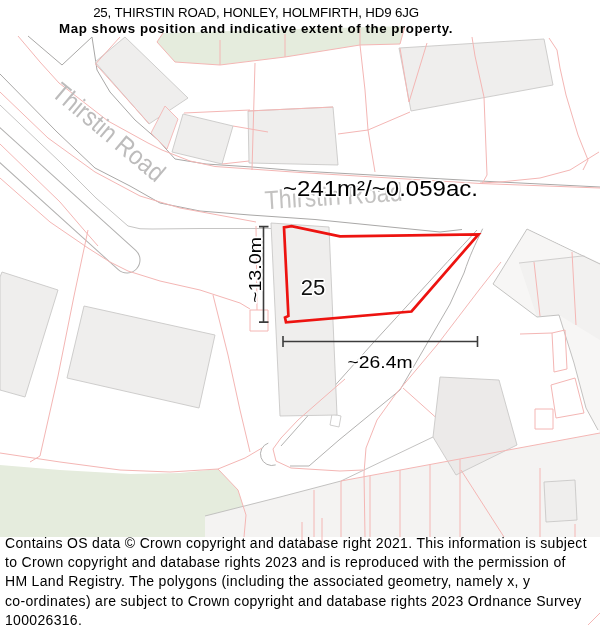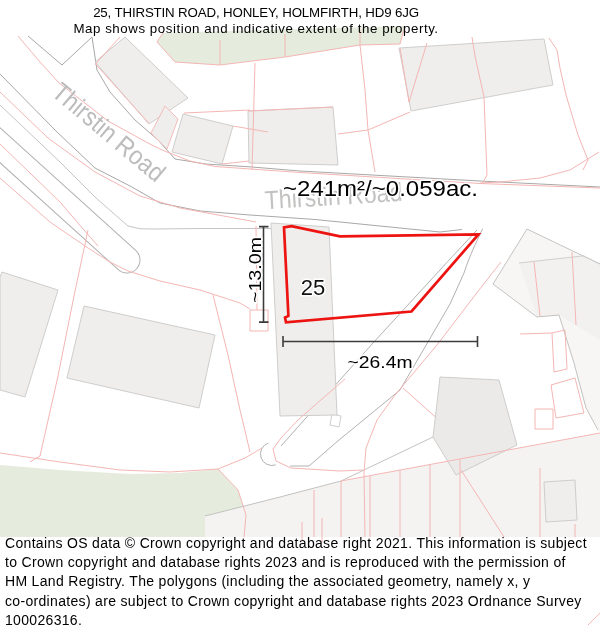--- a/index.html
+++ b/index.html
@@ -1,20 +1,20 @@
 <!DOCTYPE html>
 <html><head>
 <meta charset="utf-8">
 <style>
   html,body{margin:0;padding:0;}
   body{width:600px;height:625px;position:relative;background:#fff;overflow:hidden;
        font-family:"Liberation Sans", sans-serif;}
   #hdr{position:absolute;top:5px;left:0;width:512px;text-align:center;
        font-size:13.3px;color:#000;line-height:15.5px;z-index:5;letter-spacing:-0.15px;}
-  #hdr .l2{letter-spacing:0.55px;}
+  #hdr .l2{letter-spacing:0.55px;font-weight:bold;}
   #ftr{position:absolute;top:534px;left:5px;width:599px;font-size:14px;color:#000;
        line-height:19.2px;z-index:5;letter-spacing:0.32px;}
   #map{position:absolute;top:0;left:0;z-index:1;}
 </style>
 </head>
 <body>
 <div id="map">
 <svg width="600" height="625" viewBox="0 0 600 625">
 <rect x="0" y="0" width="600" height="625" fill="#ffffff"></rect>
 

